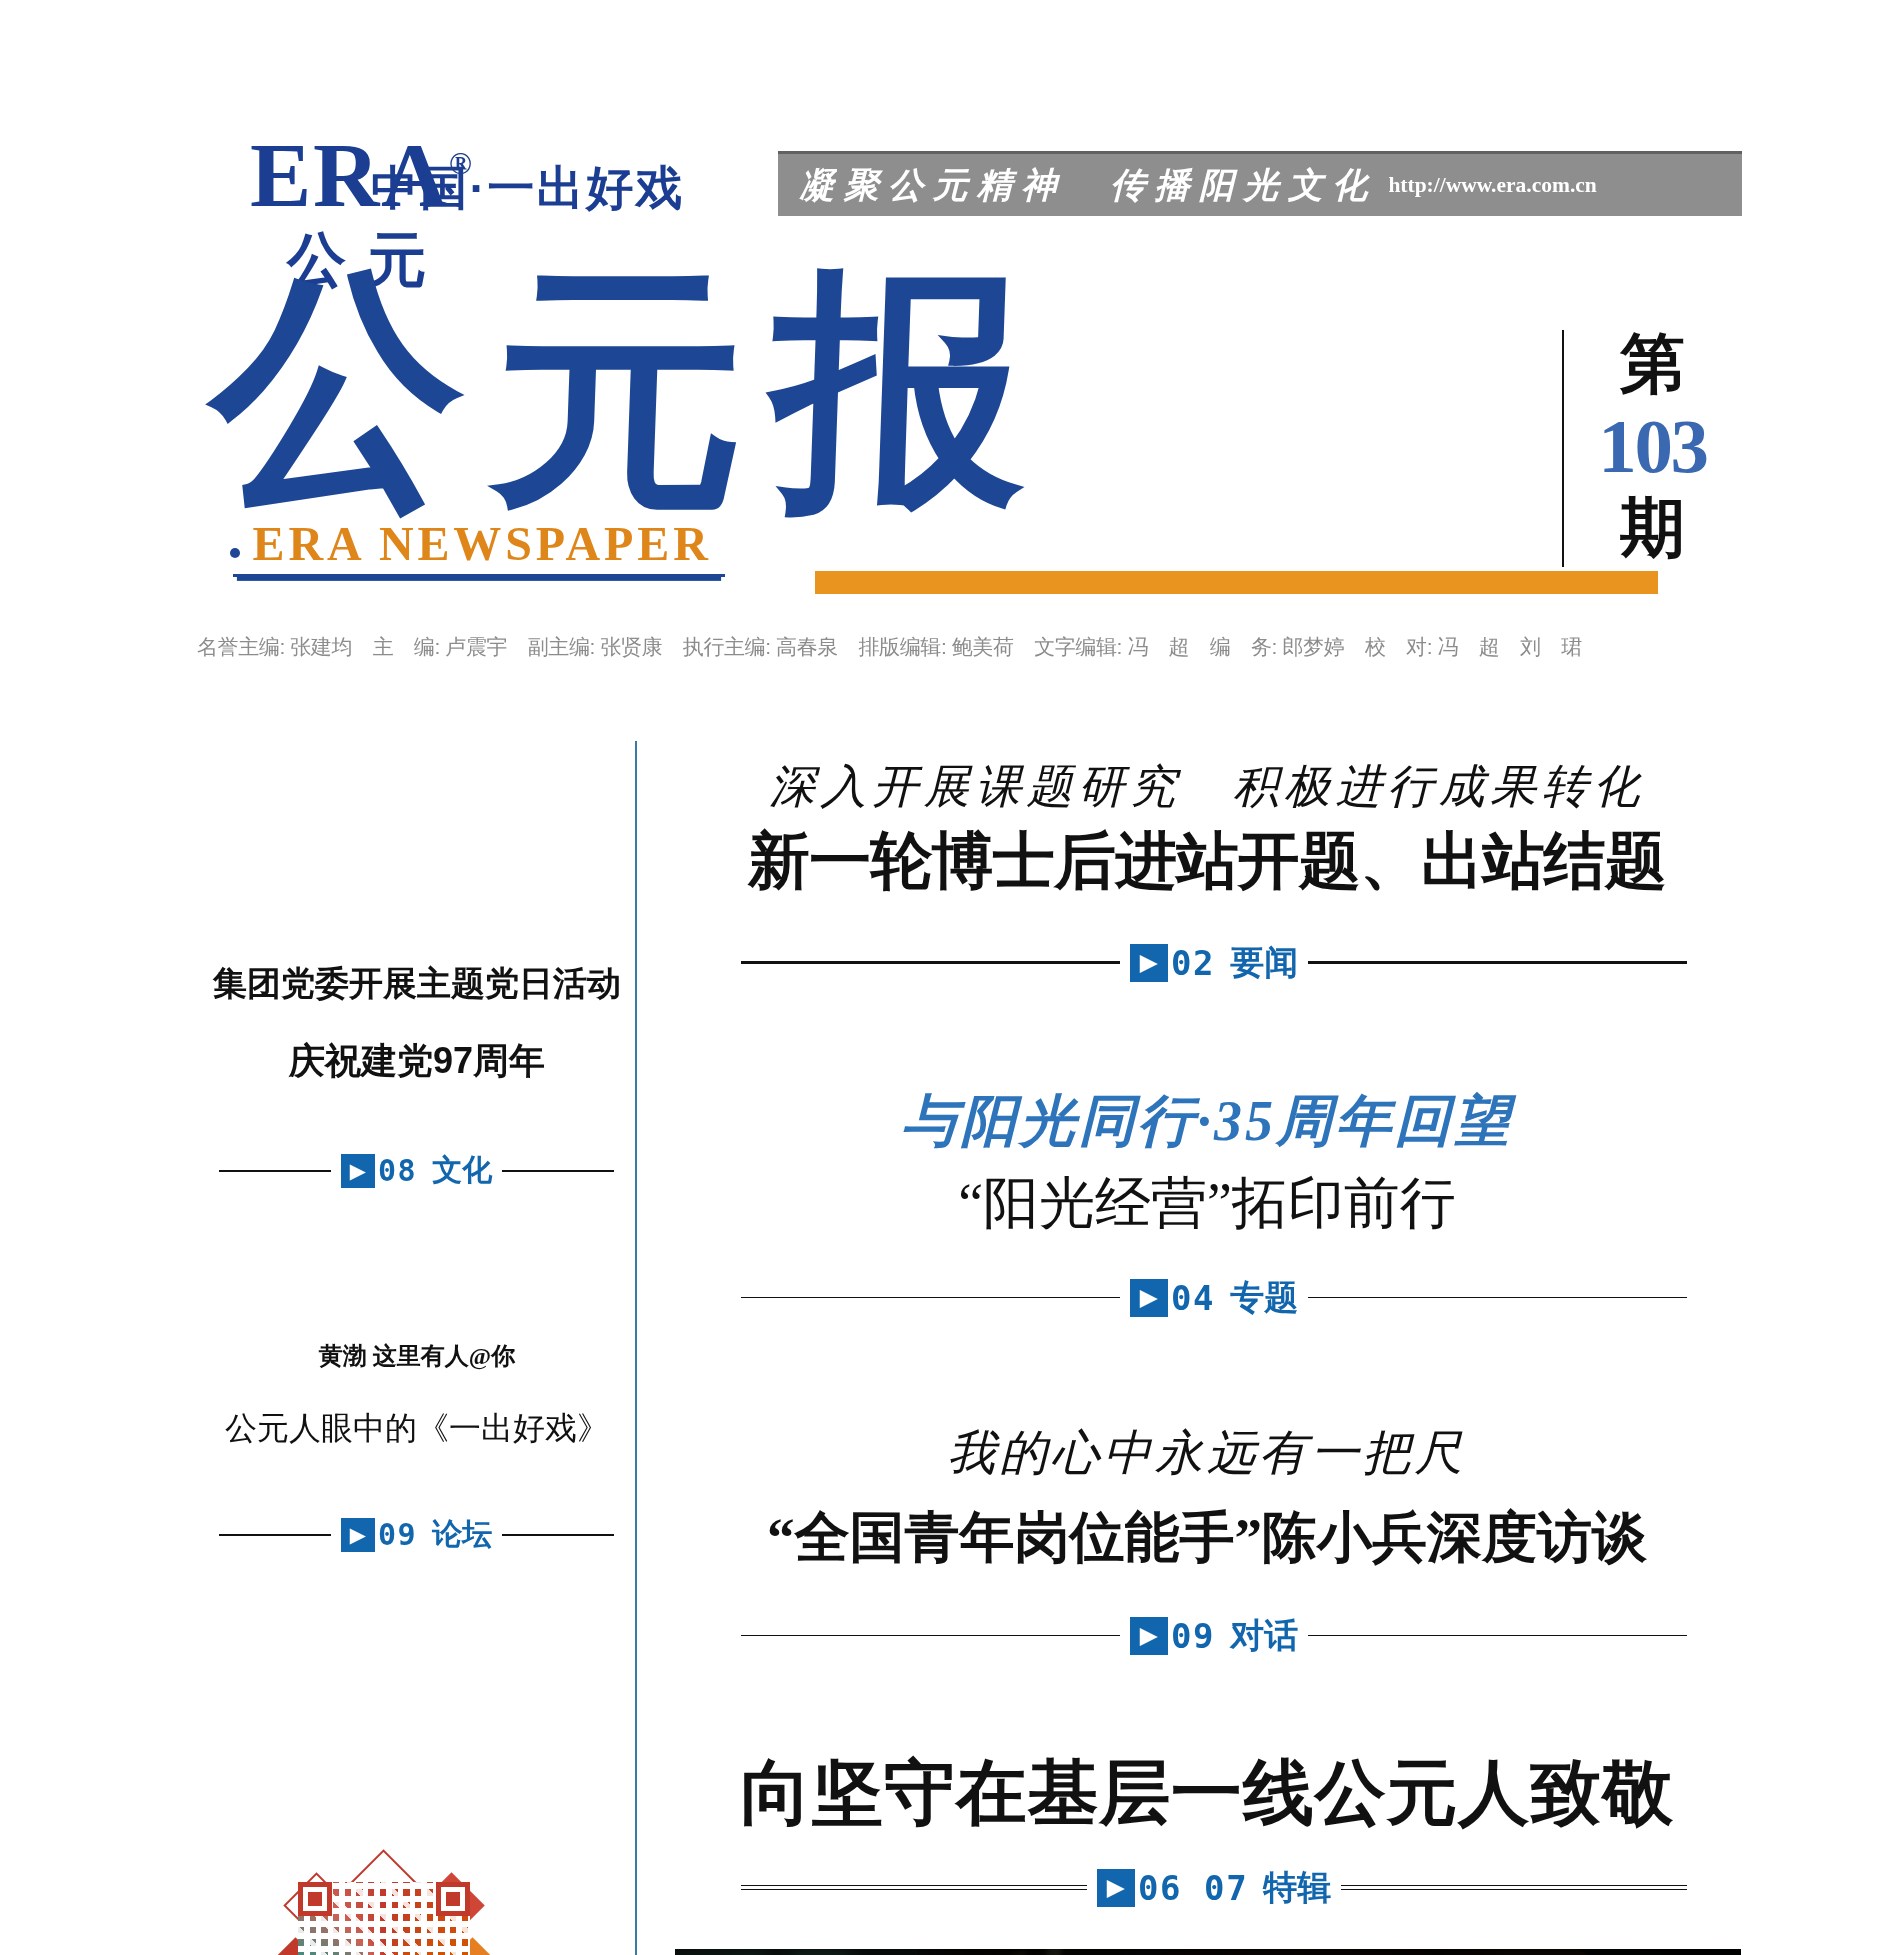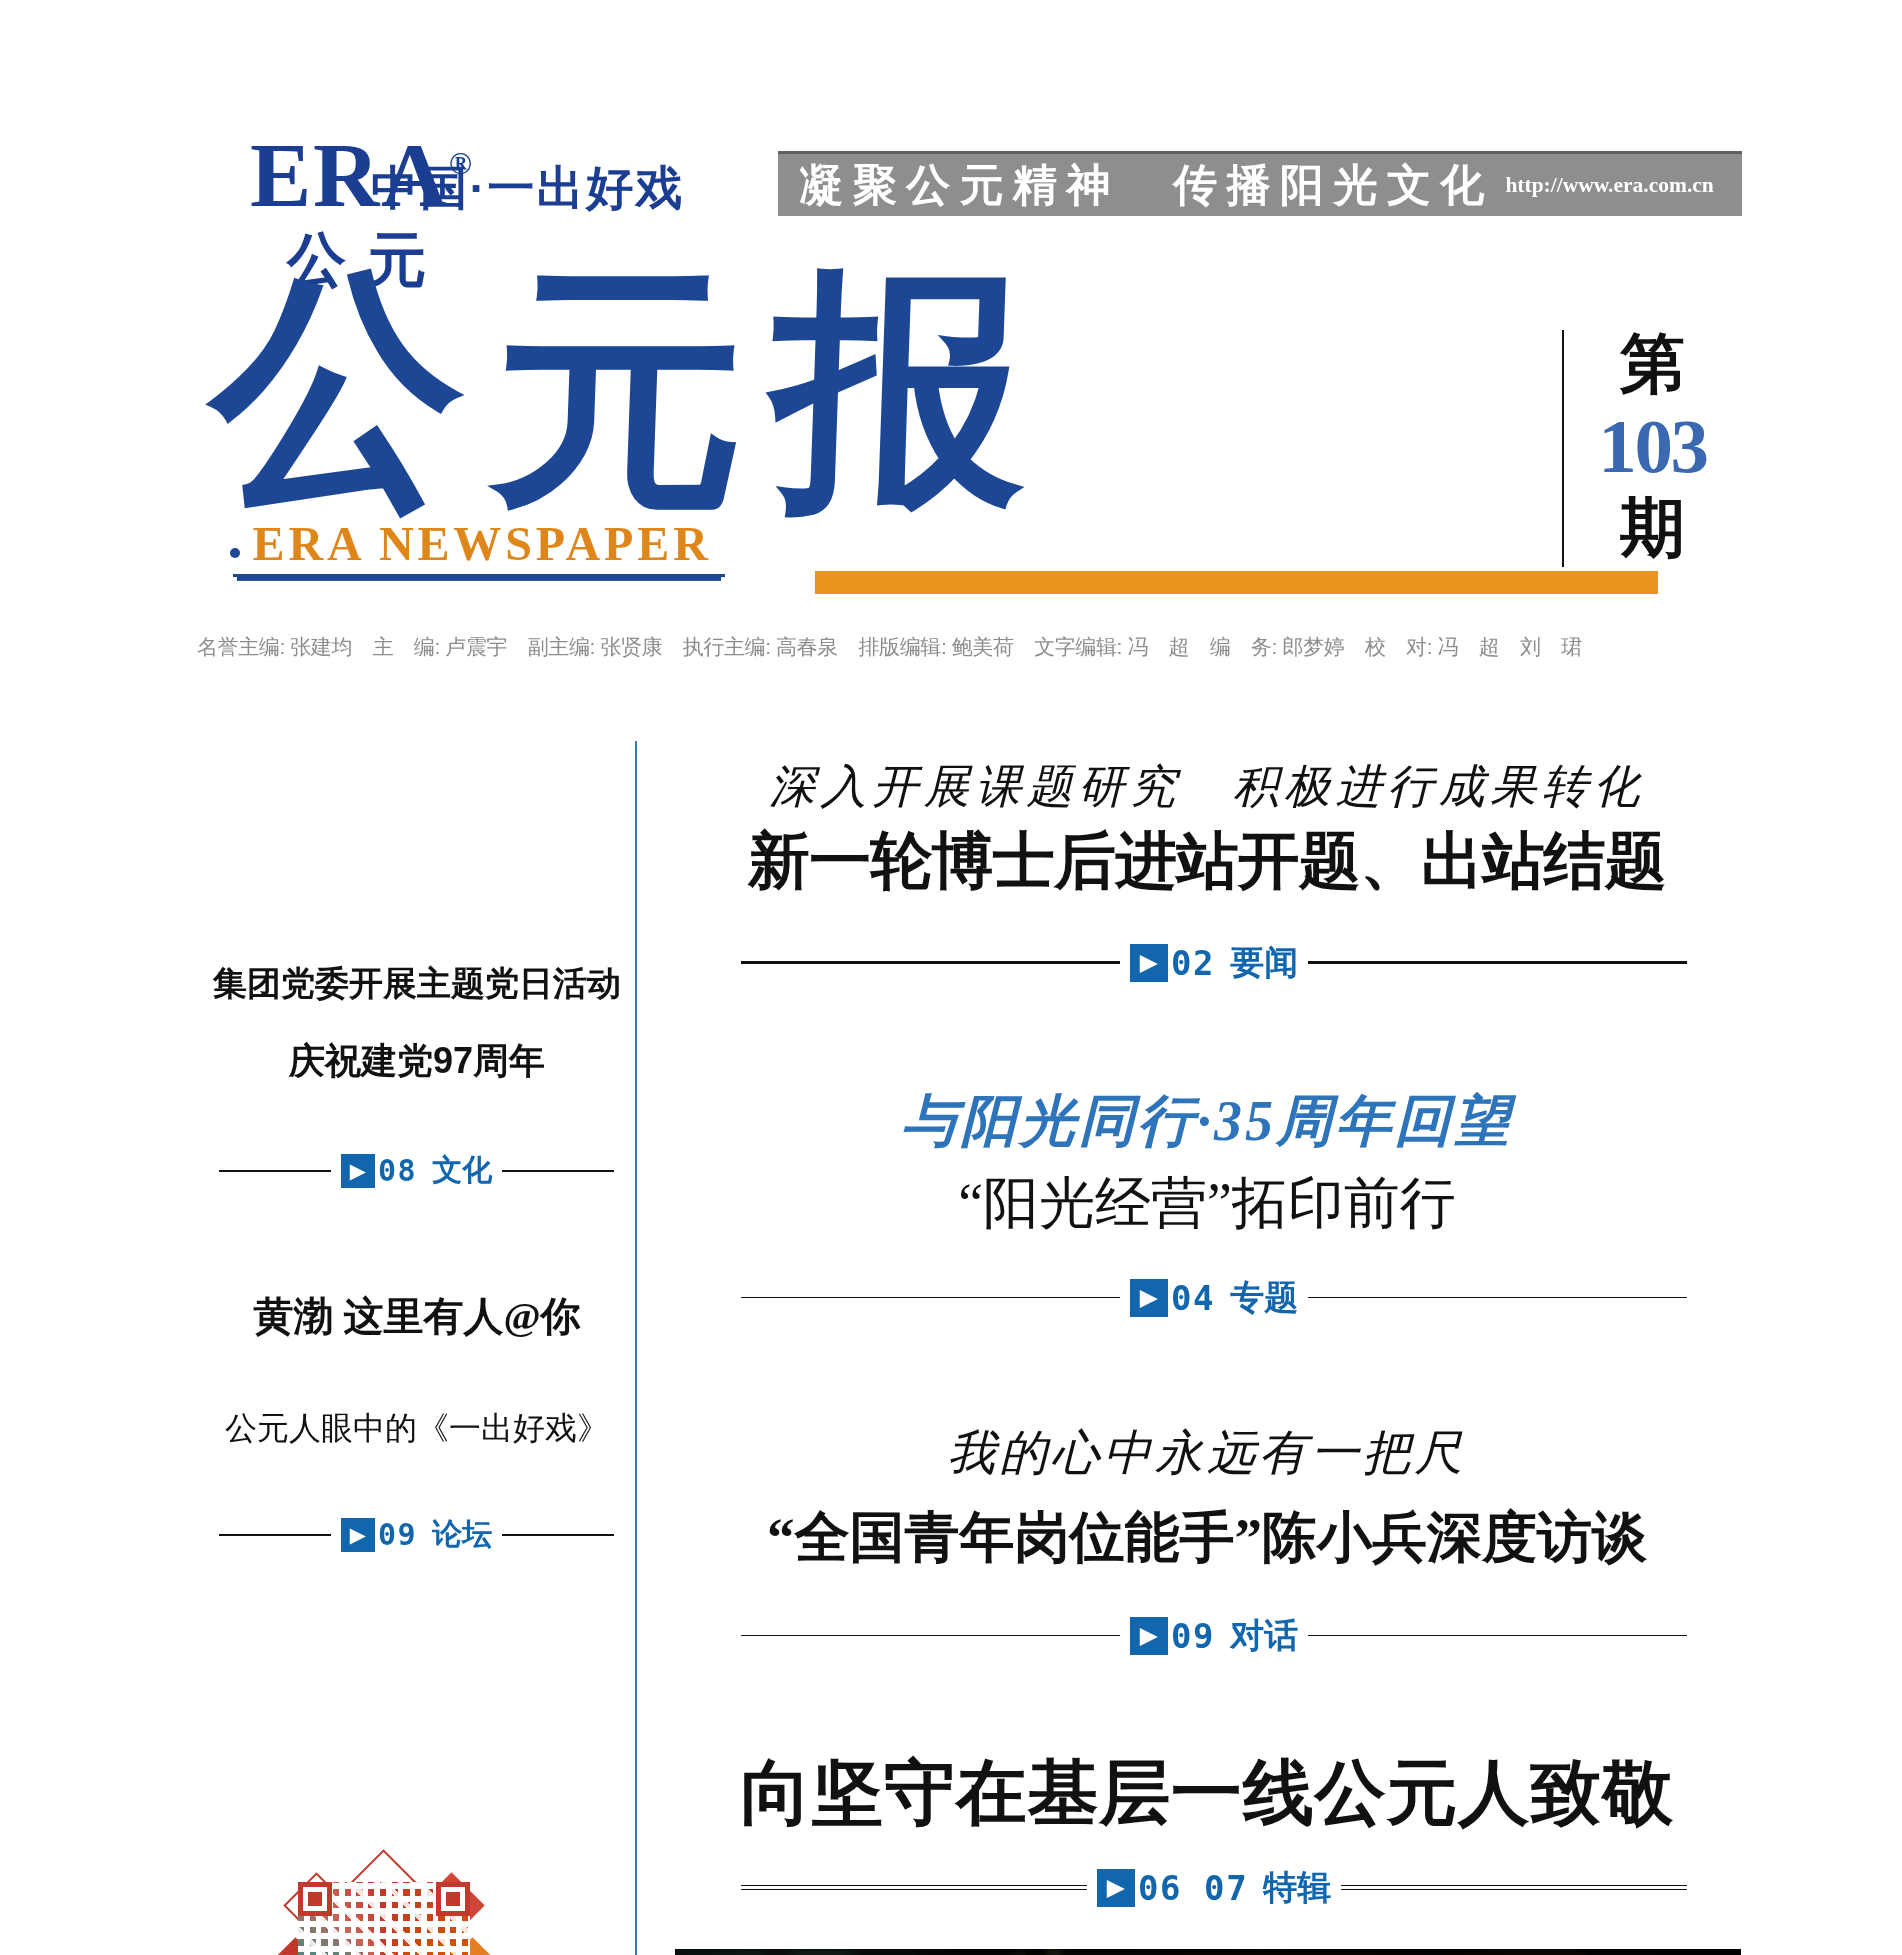--- a/index.html
+++ b/index.html
@@ -22,21 +22,21 @@
     letter-spacing:21.5px; line-height:1;
   }
   .company {
     left:371px; top:162px; font-size:47px; font-weight:bold; color:#1c3e92;
     letter-spacing:2.3px; line-height:1.1;
   }
   .banner {
     left:778px; top:151px; width:964px; height:65px; background:#8e8e8e;
     border-top:3.9px solid #616161; display:flex; align-items:center; padding-left:21.5px;
   }
-  .banner-slogan { color:#fff; font-weight:bold; font-size:44px; letter-spacing:9.4px; white-space:nowrap; }
+  .banner-slogan { color:#fff; font-weight:bold; font-size:35px; letter-spacing:9.4px; white-space:nowrap;font-style:italic; }
   .banner-site { color:#fff; font-family:"Liberation Serif", serif; font-size:21.5px; font-weight:bold; margin-left:11.7px; white-space:nowrap; }
 
   
   .mast-title {
     left:211px; top:260px; font-family:"Liberation Serif", serif; font-weight:bold;
     font-size:254px; line-height:1.05; color:#1d4795; letter-spacing:27px; transform:skewX(-2deg);
   }
   .mast-sub {
     left:233px; top:520px; font-family:"Liberation Serif", serif; font-weight:bold;
     font-size:48px; color:#df861b; letter-spacing:3.9px; line-height:1;
@@ -81,21 +81,21 @@
   .m1k { top:761px; font-family:"Liberation Serif", serif; font-style:italic; font-size:46px; letter-spacing:5.5px; }
   .m1h { top:825px; font-weight:bold; font-size:62px; letter-spacing:-0.8px; }
   .m2k { top:1089px; font-family:"Liberation Serif", serif; font-style:italic; font-weight:bold; font-size:56px; color:#2e74ba; letter-spacing:3.1px; }
   .m2h { top:1171px; font-family:"Liberation Serif", serif; font-weight:normal; font-size:56px; }
   .m3k { top:1425px; font-family:"Liberation Serif", serif; font-style:italic; font-size:48px; letter-spacing:3.9px; }
   .m3h { top:1506px; font-family:"Liberation Serif", serif; font-weight:bold; font-size:55px; }
   .m4h { top:1752px; font-weight:bold; font-size:71px; letter-spacing:0.8px; }
 
   .l1a { top:964px; font-weight:bold; font-size:34px; }
   .l1b { top:1040px; font-weight:bold; font-size:36px; }
-  .l2a { top:1294px; font-family:"Liberation Serif", serif; font-weight:bold; font-size:40px; }
+  .l2a { top:1343px; font-family:"Liberation Serif", serif; font-weight:bold; font-size:24px; }
   .l2b { top:1410px; font-family:"Liberation Serif", serif; font-size:32px; }
 
   
   .marker { position:absolute; display:flex; align-items:center; }
   .mline { flex:1; background:#111; }
   .mline.thick { height:2.3px; }
   .mline.thin { height:1.2px; }
   .mline.mid { height:2px; }
   .mline.double { height:5.1px; background:transparent; border-top:1.6px solid #111; border-bottom:1.2px solid #111; }
   .micon {

